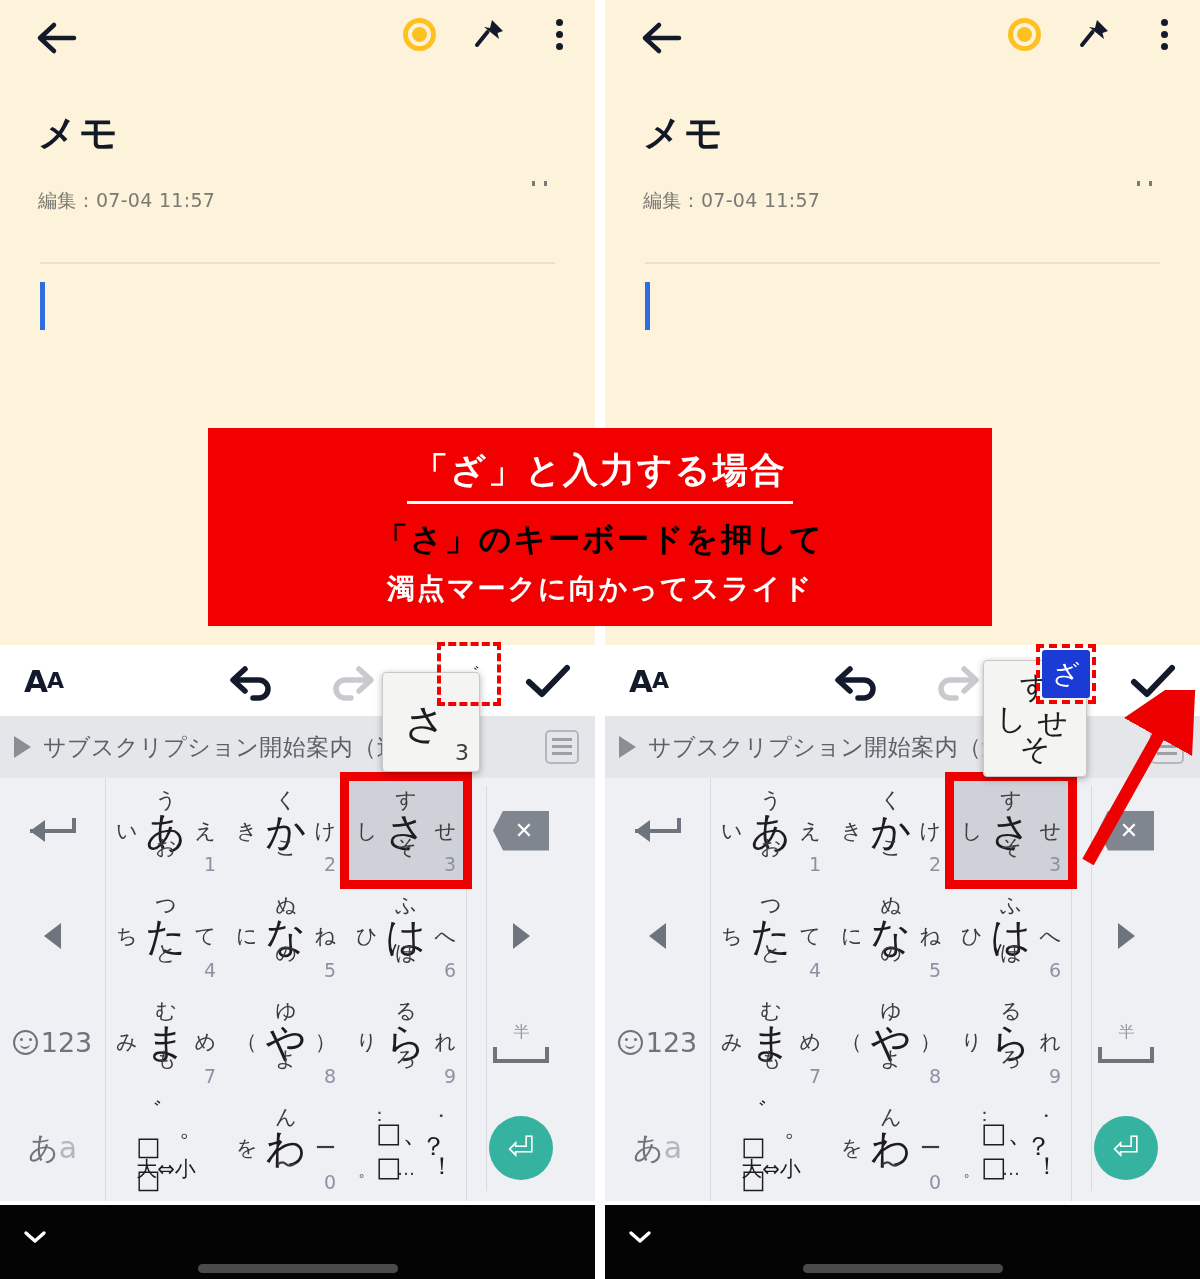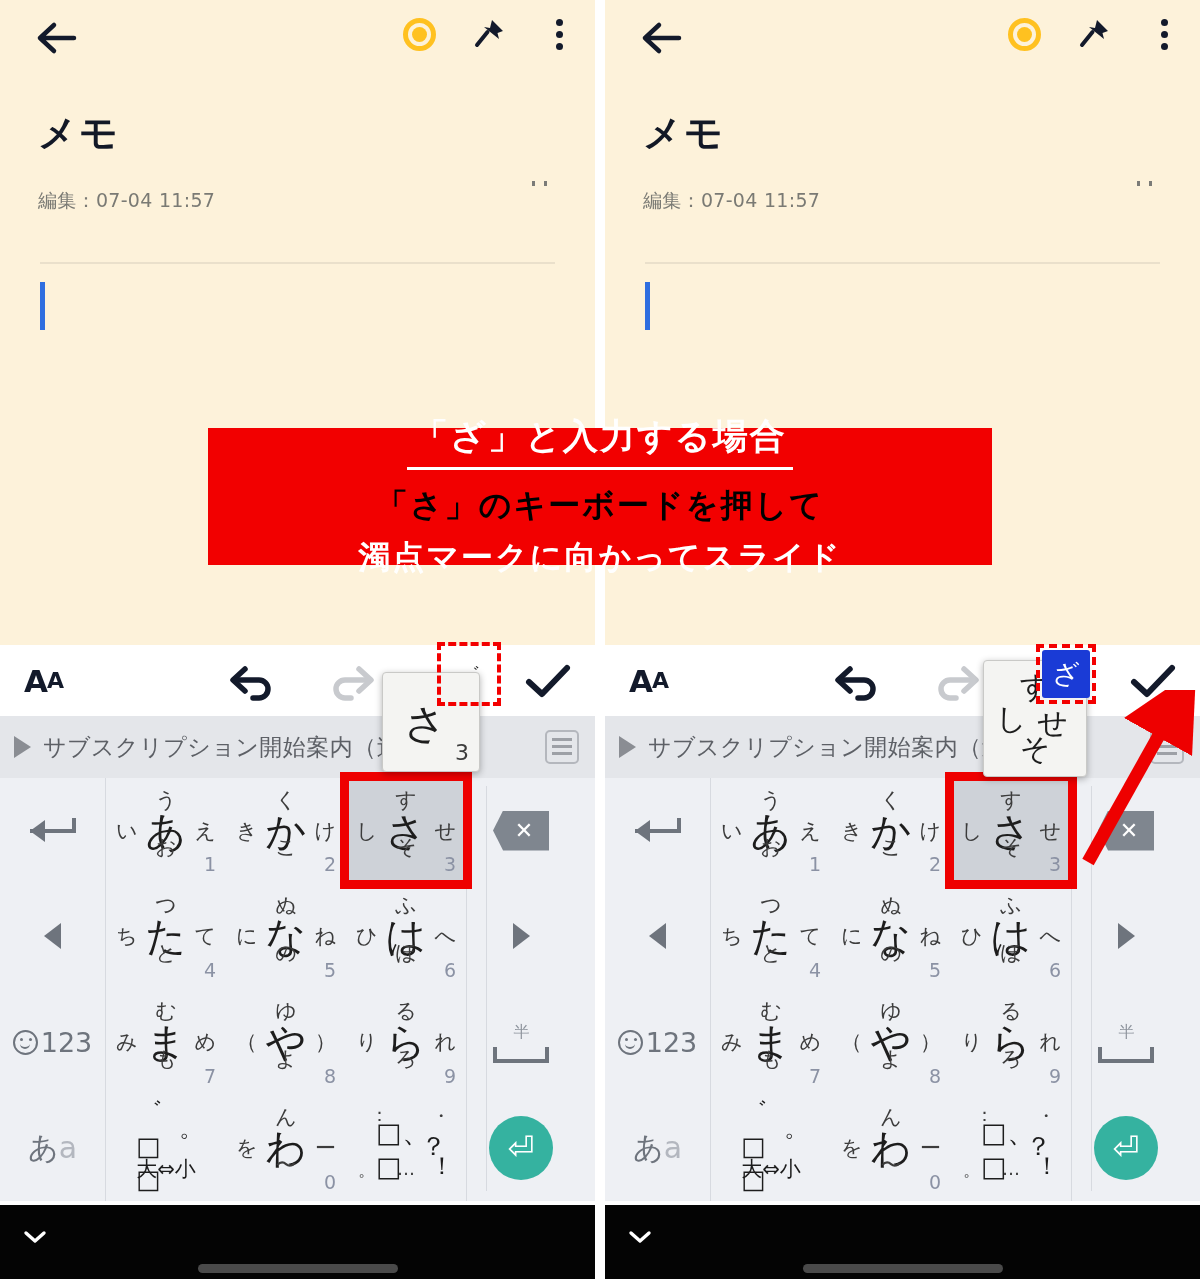--- a/index.html
+++ b/index.html
@@ -104,25 +104,25 @@
   .pp-up { position:absolute; left:50%; top:6px; transform:translateX(-50%); font-size:30px; color:#1d1d1d; }
   .pp-lf { position:absolute; left:12px; top:50%; transform:translateY(-50%); font-size:30px; color:#1d1d1d; }
   .pp-rt { position:absolute; right:18px; top:54%; transform:translateY(-50%); font-size:30px; color:#1d1d1d; }
   .pp-dn { position:absolute; left:50%; bottom:6px; transform:translateX(-50%); font-size:30px; color:#1d1d1d; }
   .pp-num { position:absolute; right:10px; bottom:6px; font-size:22px; color:#3c3c3c; }
   .daku-target { position:absolute; width:46px; height:46px; display:flex; align-items:center; justify-content:center; font-size:24px; color:#1d1d1d; }
   .daku-target.sel { background:#1a3bd6; color:#ffffff; font-size:27px; border-radius:3px; }
   .dash-box { position:absolute; border: 4px dashed #f30000; z-index: 10; }
 
   
-  .banner { position: absolute; left: 208px; top: 428px; width: 784px; height: 137px; background: #f20000; z-index: 20;
+  .banner { position: absolute; left: 208px; top: 428px; width: 784px; height: 198px; background: #f20000; z-index: 20;
             display:flex; flex-direction:column; align-items:center; justify-content:center;text-align:right; }
   .banner .l1 { color:#fff; font-size:35px; font-weight:700; border-bottom:3px solid #fff; padding:0 6px 7px 6px; letter-spacing:2px; }
   .banner .l2 { color:#000000; font-size:32px; font-weight:700; margin-top:14px; letter-spacing:2px; }
-  .banner .l3 { color:#fff; font-size:32px; font-weight:700; margin-top:8px; letter-spacing:2px; }
+  .banner .l3 { color:#fff; font-size:28px; font-weight:700; margin-top:8px; letter-spacing:2px; }
 
   
   .arrow-svg { position:absolute; left:1080px; top:690px; width:120px; height:180px; z-index: 9; }
 
   
   .navbar { position:absolute; left:0; top:1205px; width:595px; height:74px; background:#040404; }
   .navbar .chev { position:absolute; left:22px; top:24px; width:26px; height:16px; }
   .navbar .gesture { position:absolute; left:50%; transform:translateX(-50%); bottom:6px; width:200px; height:9px; background:#4a4a4a; border-radius:5px; }
   .topstrip { position:absolute; left:0; top:1201px; width:595px; height:4px; background:#ffffff; }
 </style>

